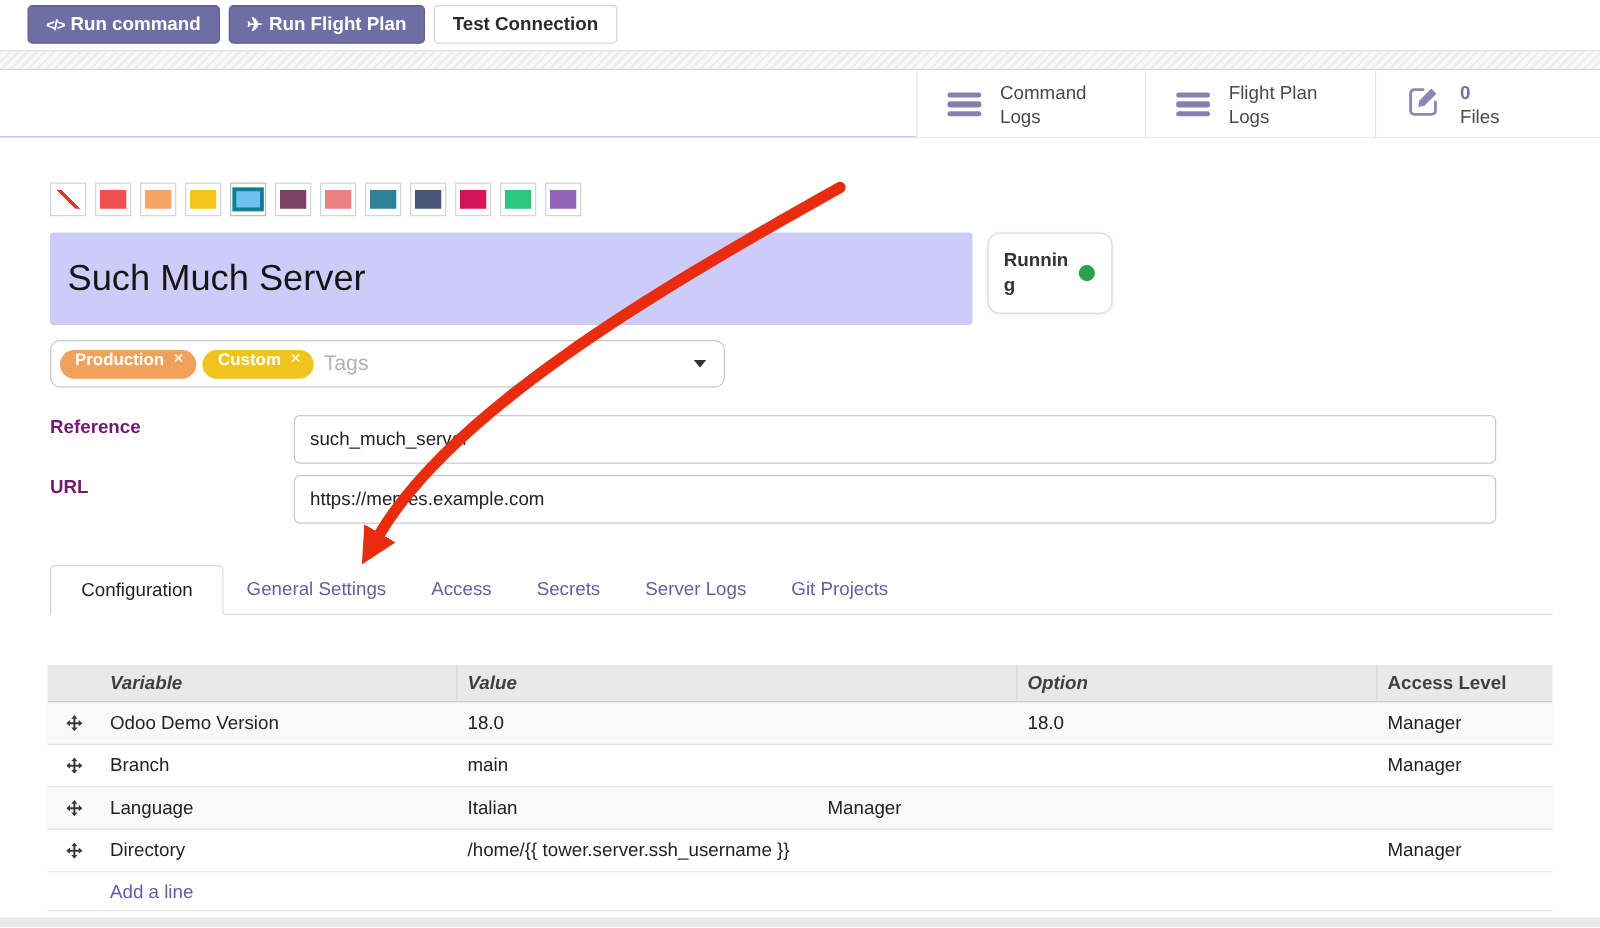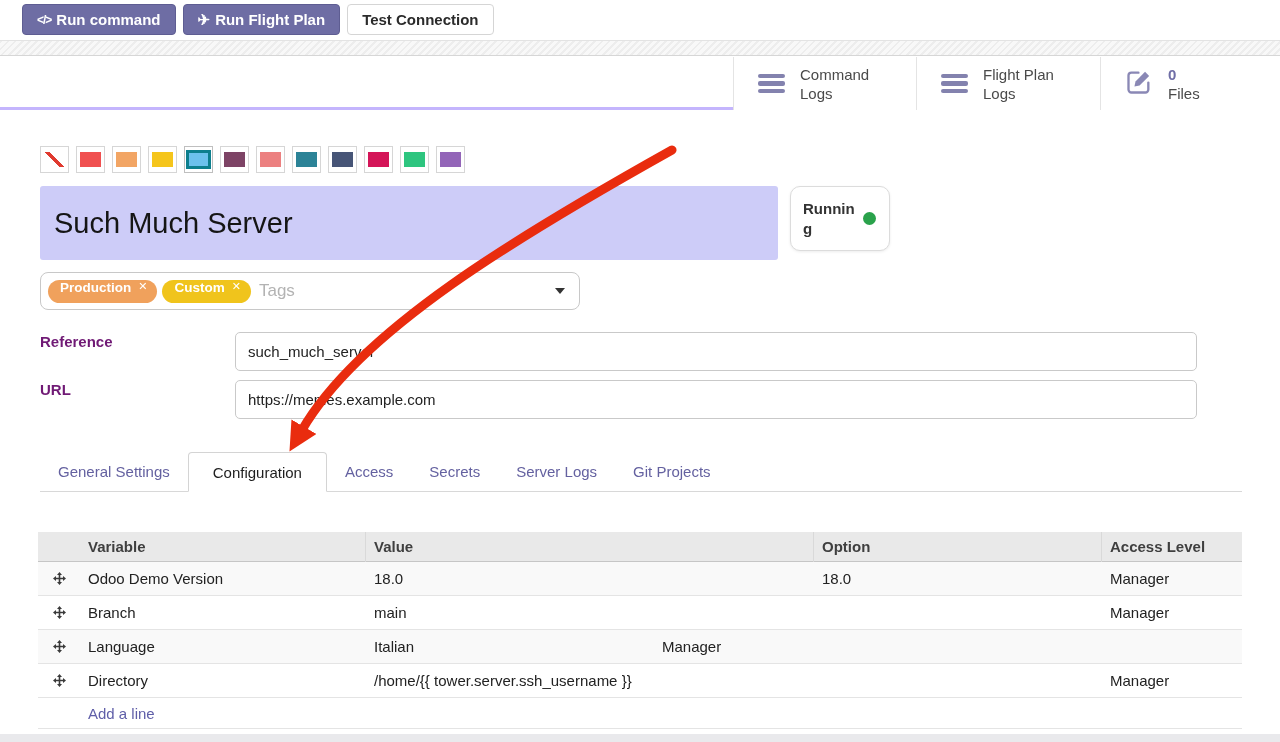--- a/index.html
+++ b/index.html
@@ -15,21 +15,21 @@
   .btn .glyph { font-weight:700; }
   .btn .glyph-code { font-size:12px; letter-spacing:-1px; }
   .btn .glyph-plane { font-size:15px; }
 
   
   .hatch { position:absolute; top:40px; left:0; width:100%; height:16px;
     background:repeating-linear-gradient(135deg,#ededed 0 2px,#f8f8f8 2px 5px);
     border-top:1px solid #e3e3e3; border-bottom:1px solid #d6d6d6; }
 
   
-  .panel { position:absolute; top:57px; left:0; width:100%; height:53px; background:#fff; border-bottom:3px solid #c4b5fd; }
+  .panel { position:absolute; top:57px; left:0; width:100%; height:53px; background:#fff; border-bottom:1px solid #c4b5fd; }
   .stat-btn { position:absolute; top:0; height:53px; border-left:1px solid #e4e4e4; display:flex; align-items:center; gap:15px; padding-left:24px; cursor:pointer; background:#fff; }
   .stat-btn .txt { font-size:15px; line-height:19px; color:#4a4a4a; }
   .bars { display:flex; flex-direction:column; gap:3px; }
   .bars div { width:27px; height:4.5px; border-radius:2px; background:#8382ae; }
   .files-count { color:#6f6ea6; font-weight:700; font-size:15px; line-height:19px; }
   .files-label { color:#4a4a4a; font-size:15px; line-height:19px; }
 
   
   .swatches { position:absolute; left:40px; top:146px; display:flex; gap:7px; }
   .swatch { width:29px; height:27px; background:#fff; border:1px solid #d6d6d6; display:flex; align-items:center; justify-content:center; cursor:pointer; }
@@ -64,21 +64,21 @@
   
   .grid { position:absolute; left:38px; top:532px; width:1204px; }
   .grid-header { display:flex; height:30px; background:#e9e9e9; border-bottom:1px solid #c6c6c6; align-items:center; font-weight:700; font-size:15px; color:#3f3f3f; }
   .grid-row { display:flex; height:34px; align-items:center; font-size:15px; color:#222; border-bottom:1px solid #e4e4e4; background:#fff; }
   .grid-row.odd { background:#f9f9f9; }
   .c0 { width:42px; display:flex; justify-content:center; align-items:center; }
   .c1 { width:286px; padding-left:8px; }
   .c2 { width:448px; padding-left:8px; }
   .c3 { width:288px; padding-left:8px; }
   .c4 { width:140px; padding-left:8px; }
-  .grid-header .c1,.grid-header .c2,.grid-header .c3 { border-right:1px solid #d9d9d9; height:30px; display:flex; align-items:center; }
+  .grid-header .c1,.grid-header .c2,.grid-header .c3 { border-right:1px solid #d9d9d9; height:30px; display:flex; align-items:center;font-style:italic; }
   .grid-header .c4 { height:30px; display:flex; align-items:center; }
   .handle { cursor:grab; display:flex; }
   .add-line-row { height:31px; display:flex; align-items:center; border-bottom:1px solid #e4e4e4; background:#fff; }
   .add-line { margin-left:50px; color:#5f5ea8; font-size:15px; cursor:pointer; }
 
   
   .foot-strip { position:absolute; left:0; top:734px; width:100%; height:8px; background:#e9e9ec; }
 
   
   .annotation { position:absolute; left:0; top:0; pointer-events:none; z-index:50; }
@@ -194,22 +194,22 @@
     <span class="tags-ph">Tags</span>
     <span class="caret"></span>
   </div>
 
   <div class="fld-label" style="top:333px;">Reference</div>
   <div class="fld-input" style="top:332px;">such_much_server</div>
   <div class="fld-label" style="top:381px;">URL</div>
   <div class="fld-input" style="top:380px;">https://memes.example.com</div>
 
   <div class="tabs">
+    <div class="tab active">Configuration</div>
     <div class="tab">General Settings</div>
-    <div class="tab active">Configuration</div>
     <div class="tab">Access</div>
     <div class="tab">Secrets</div>
     <div class="tab">Server Logs</div>
     <div class="tab">Git Projects</div>
   </div>
 
   <div class="grid">
     <div class="grid-header">
       <div class="c0"></div>
       <div class="c1">Variable</div>

